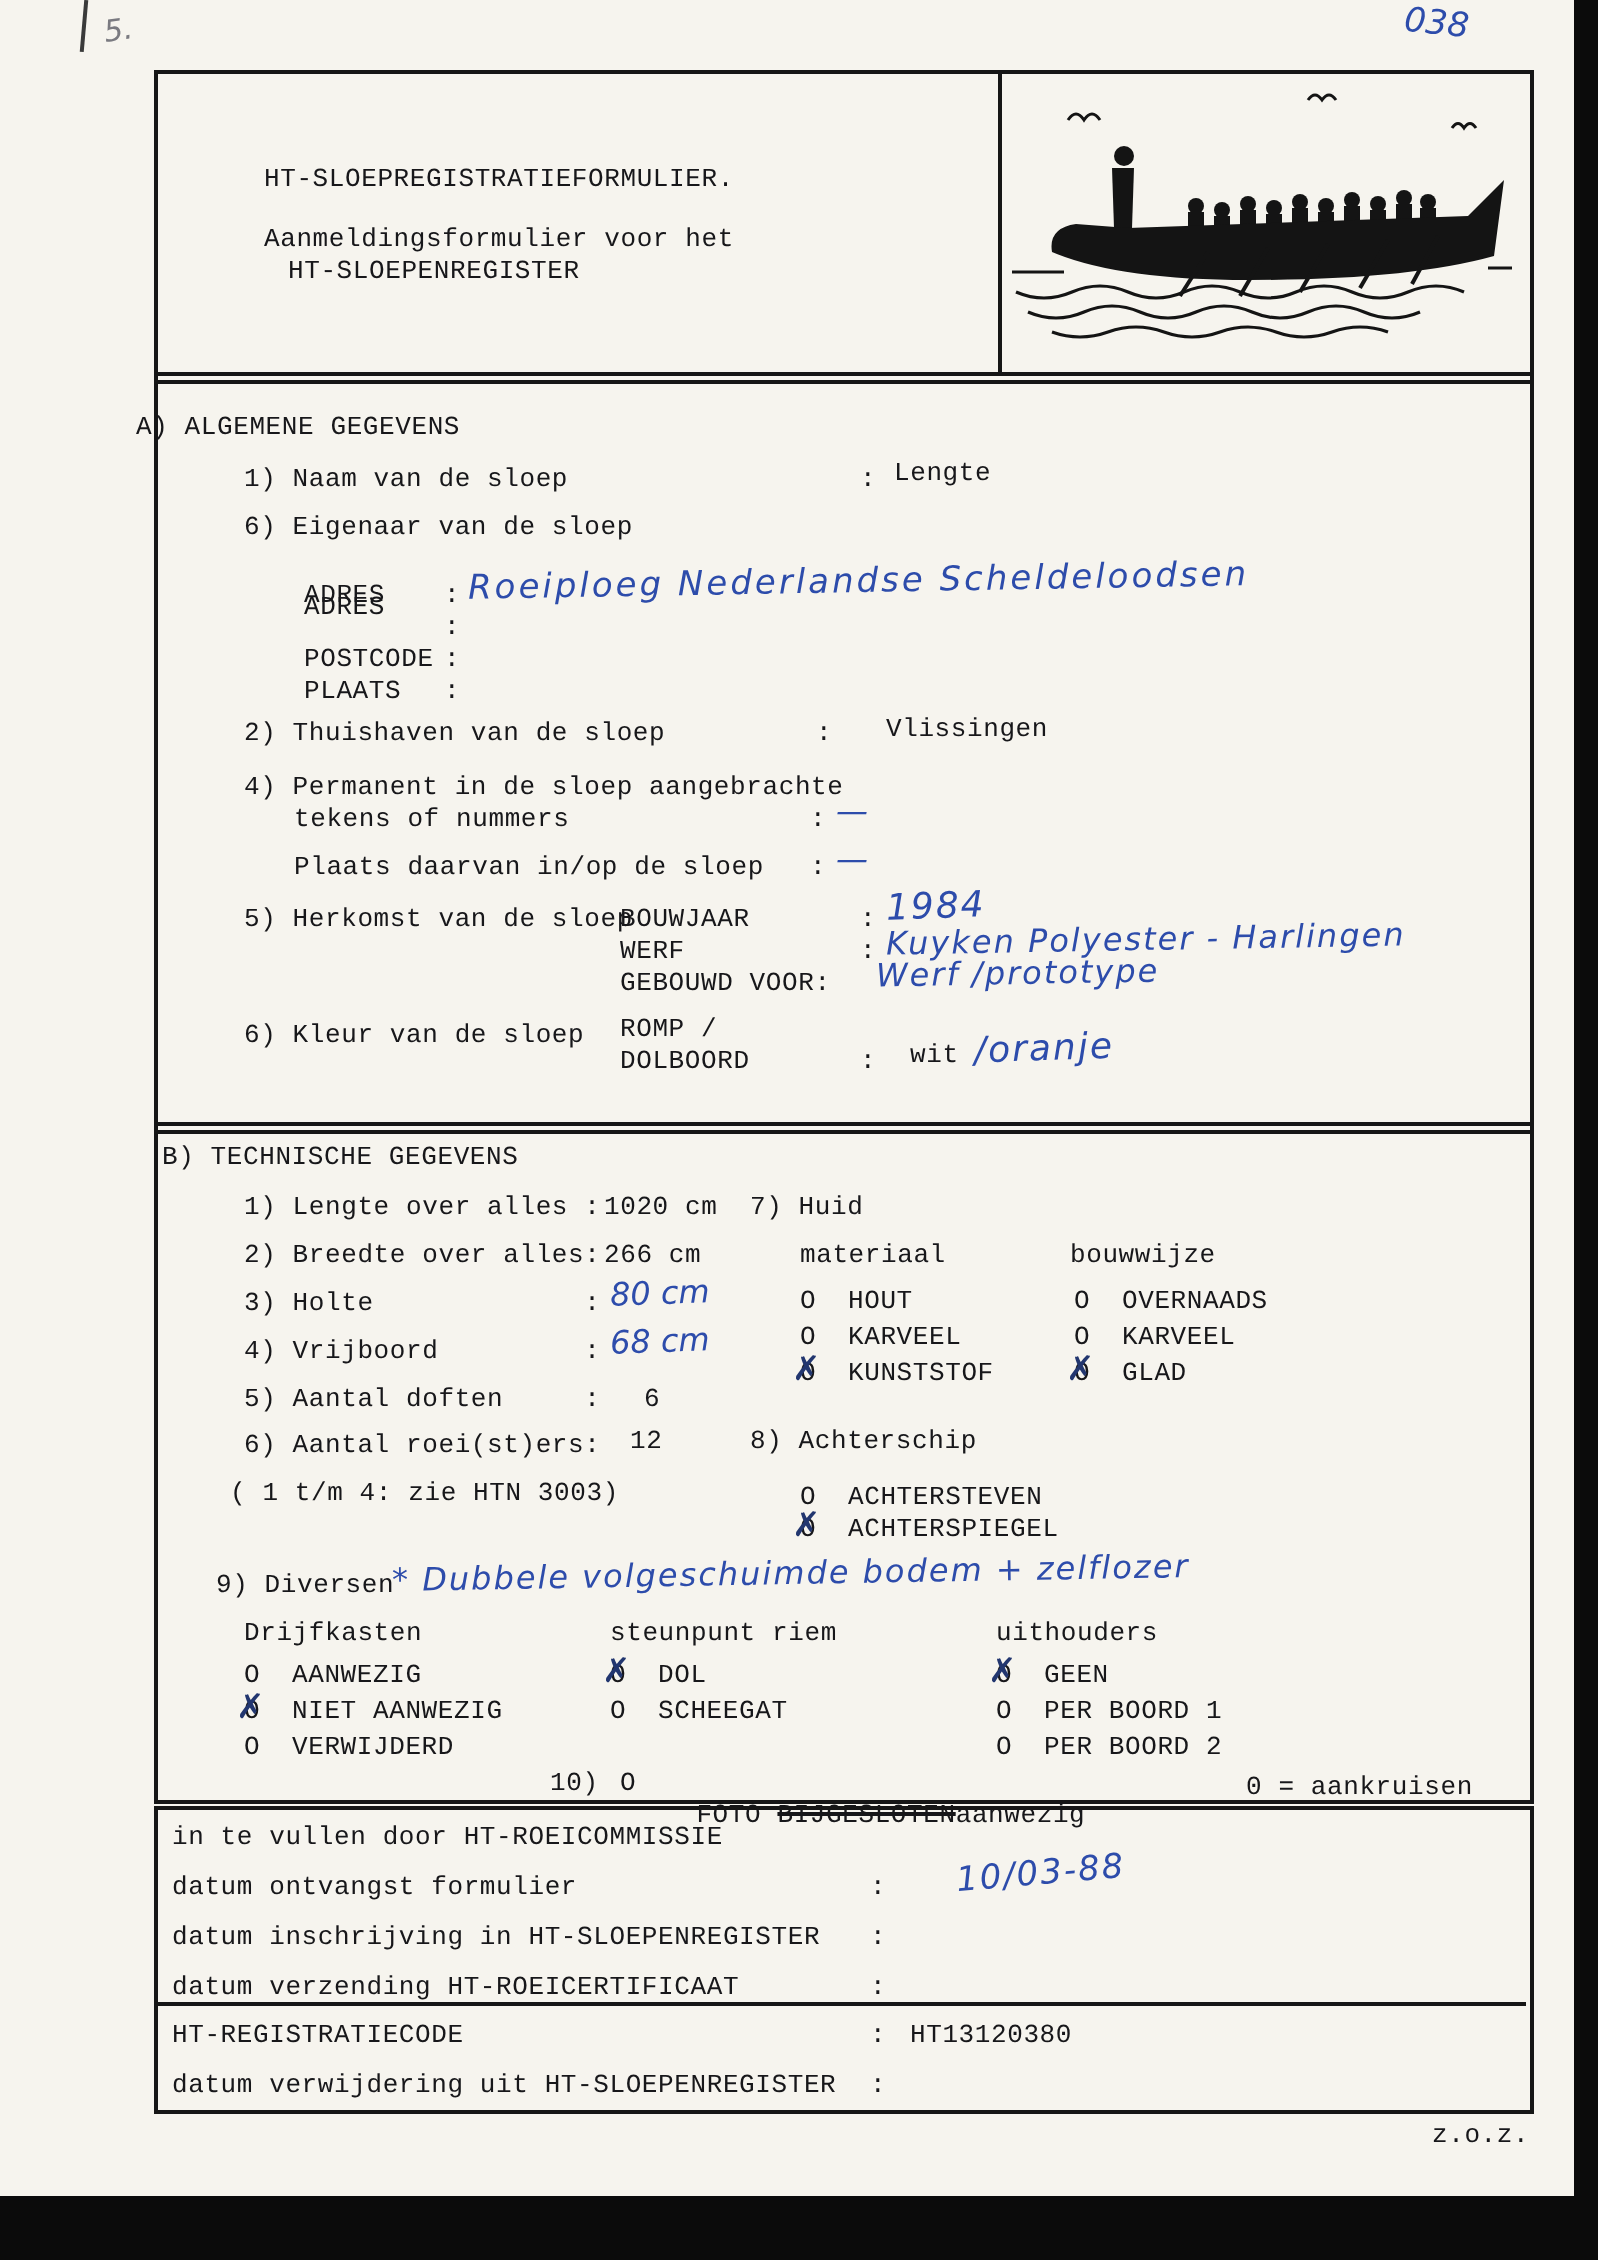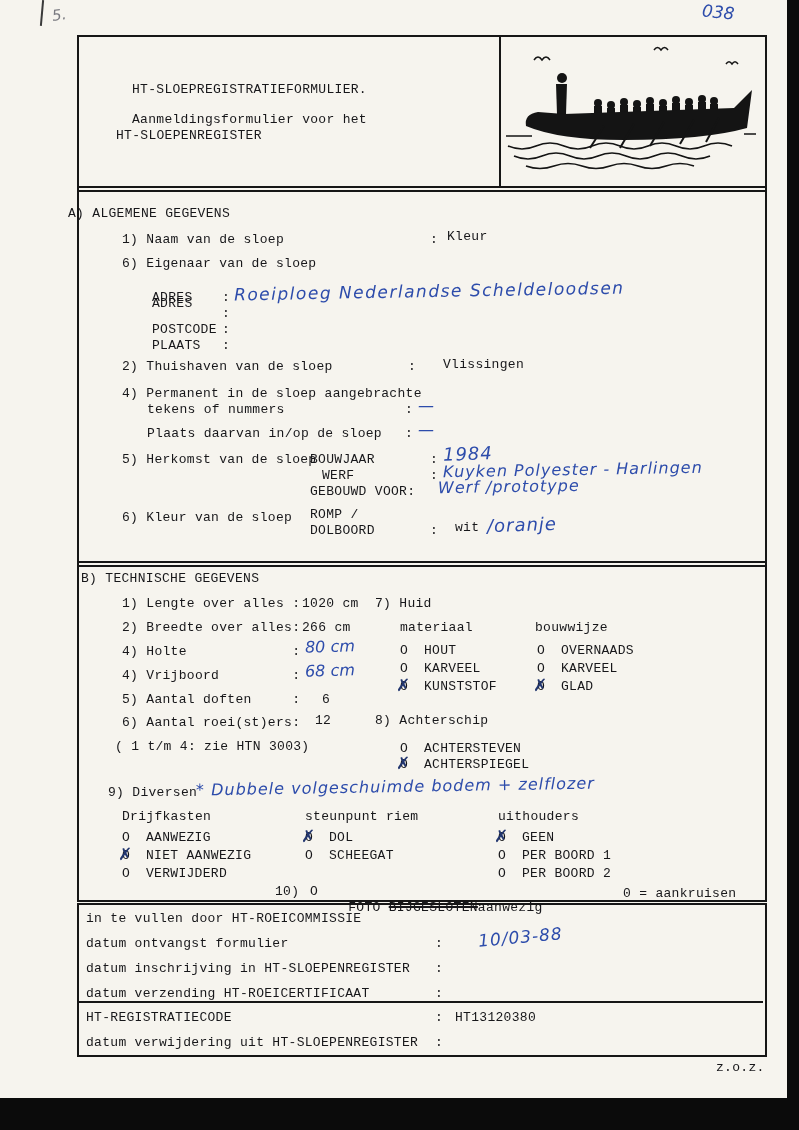--- a/index.html
+++ b/index.html
@@ -27,21 +27,21 @@
 <div class="artifact" style="left:787px;top:0;width:12px;height:1130px"></div>
 <div class="artifact" style="left:0;top:1098px;width:799px;height:32px"></div>
 <div class="artifact" style="left:41px;top:0;width:2px;height:26px;background:#3a3a3a;transform:rotate(5deg)"></div>
 <div class="pencil" style="left:52px;top:6px;font-size:15px;transform:rotate(-8deg)">5.</div>
 <div class="hw" style="left:702px;top:3px;font-size:17px;transform:rotate(6deg)">038</div>
 
 <div class="box" style="left:77px;top:35px;width:686px;height:153px"></div>
 <div class="vline" style="left:499px;top:37px;height:149px"></div>
 <span class="t" style="left:132px;top:82px">HT-SLOEPREGISTRATIEFORMULIER.</span>
 <span class="t" style="left:132px;top:112px">Aanmeldingsformulier voor het</span>
-<span class="t" style="left:116px;top:128px">HT-SLOEPENREGISTER</span>
+<span class="t" style="left:144px;top:128px">HT-SLOEPENREGISTER</span>
 
 <svg style="position:absolute;left:504px;top:40px" width="254" height="142" viewBox="0 0 254 142">
   <g stroke="#141414" fill="none" stroke-width="1.5">
     <path d="M30 20 q4 -6 8 0 q4 -6 8 0"></path>
     <path d="M150 10 q3.5 -5 7 0 q3.5 -5 7 0"></path>
     <path d="M222 24 q3 -4.5 6 0 q3 -4.5 6 0"></path>
   </g>
   <g fill="#141414">
     <circle cx="58" cy="38" r="5"></circle>
       <path d="M52 44 h11 l-1 30 h-9 z"></path>
@@ -80,21 +80,21 @@
     <path d="M22 126 q14 5 28 0 t28 0 t28 0 t28 0 t28 0 t28 0"></path>
     <path d="M2 96 h26 M240 94 h12"></path>
   </g>
 </svg>
 
 <div class="box" style="left:77px;top:186px;width:686px;height:377px"></div>
 <span class="t" style="left:68px;top:206px">A) ALGEMENE GEGEVENS</span>
 
 <span class="t" style="left:122px;top:232px">1) Naam van de sloep</span>
 <span class="t" style="left:430px;top:232px">:</span>
-<span class="t" style="left:447px;top:229px">Kleur</span>
+<span class="t" style="left:447px;top:229px">Lengte</span>
 
 <span class="t" style="left:122px;top:256px">6) Eigenaar van de sloep</span>
 <span class="t" style="left:152px;top:290px">ADRES</span>
 <span class="t" style="left:222px;top:290px">:</span>
 <span class="hw" style="left:234px;top:282px;font-size:17px;letter-spacing:1.5px;transform:rotate(-1deg)">Roeiploeg Nederlandse Scheldeloodsen</span>
 <span class="t" style="left:152px;top:296px">ADRES</span>
 <span class="t" style="left:222px;top:306px">:</span>
 <span class="t" style="left:152px;top:322px">POSTCODE</span>
 <span class="t" style="left:222px;top:322px">:</span>
 <span class="t" style="left:152px;top:338px">PLAATS</span>
@@ -109,41 +109,41 @@
 <span class="t" style="left:405px;top:402px">:</span>
 <span class="hw" style="left:418px;top:397px;font-size:16px">—</span>
 <span class="t" style="left:147px;top:426px">Plaats daarvan in/op de sloep</span>
 <span class="t" style="left:405px;top:426px">:</span>
 <span class="hw" style="left:418px;top:421px;font-size:16px">—</span>
 
 <span class="t" style="left:122px;top:452px">5) Herkomst van de sloep</span>
 <span class="t" style="left:310px;top:452px">BOUWJAAR</span>
 <span class="t" style="left:430px;top:452px">:</span>
 <span class="hw" style="left:443px;top:444px;font-size:18px;letter-spacing:1px;transform:rotate(-2deg)">1984</span>
-<span class="t" style="left:322px;top:468px">WERF</span>
+<span class="t" style="left:310px;top:468px">WERF</span>
 <span class="t" style="left:430px;top:468px">:</span>
 <span class="hw" style="left:443px;top:461px;font-size:16px;letter-spacing:1px;transform:rotate(-1deg)">Kuyken Polyester - Harlingen</span>
 <span class="t" style="left:310px;top:484px">GEBOUWD VOOR:</span>
 <span class="hw" style="left:438px;top:478px;font-size:16px;letter-spacing:1px;transform:rotate(-1deg)">Werf /prototype</span>
 
 <span class="t" style="left:122px;top:510px">6) Kleur van de sloep</span>
 <span class="t" style="left:310px;top:507px">ROMP /</span>
 <span class="t" style="left:310px;top:523px">DOLBOORD</span>
 <span class="t" style="left:430px;top:523px">:</span>
 <span class="t" style="left:455px;top:520px">wit</span>
 <span class="hw" style="left:487px;top:515px;font-size:18px;letter-spacing:1px;transform:rotate(-2deg)">/oranje</span>
 
 <div class="box" style="left:77px;top:561px;width:686px;height:337px"></div>
 <span class="t" style="left:81px;top:571px">B) TECHNISCHE GEGEVENS</span>
 
 <span class="t" style="left:122px;top:596px">1) Lengte over alles :</span>
 <span class="t" style="left:302px;top:596px">1020 cm</span>
 <span class="t" style="left:122px;top:620px">2) Breedte over alles:</span>
 <span class="t" style="left:302px;top:620px">266 cm</span>
-<span class="t" style="left:122px;top:644px">4) Holte             :</span>
+<span class="t" style="left:122px;top:644px">3) Holte             :</span>
 <span class="hw" style="left:305px;top:638px;font-size:16px;transform:rotate(-2deg)">80 cm</span>
 <span class="t" style="left:122px;top:668px">4) Vrijboord         :</span>
 <span class="hw" style="left:305px;top:662px;font-size:16px;transform:rotate(-2deg)">68 cm</span>
 <span class="t" style="left:122px;top:692px">5) Aantal doften     :</span>
 <span class="t" style="left:322px;top:692px">6</span>
 <span class="t" style="left:122px;top:715px">6) Aantal roei(st)ers:</span>
 <span class="t" style="left:315px;top:713px">12</span>
 <span class="t" style="left:115px;top:739px">( 1 t/m 4: zie HTN 3003)</span>
 
 <span class="t" style="left:375px;top:596px">7) Huid</span>

